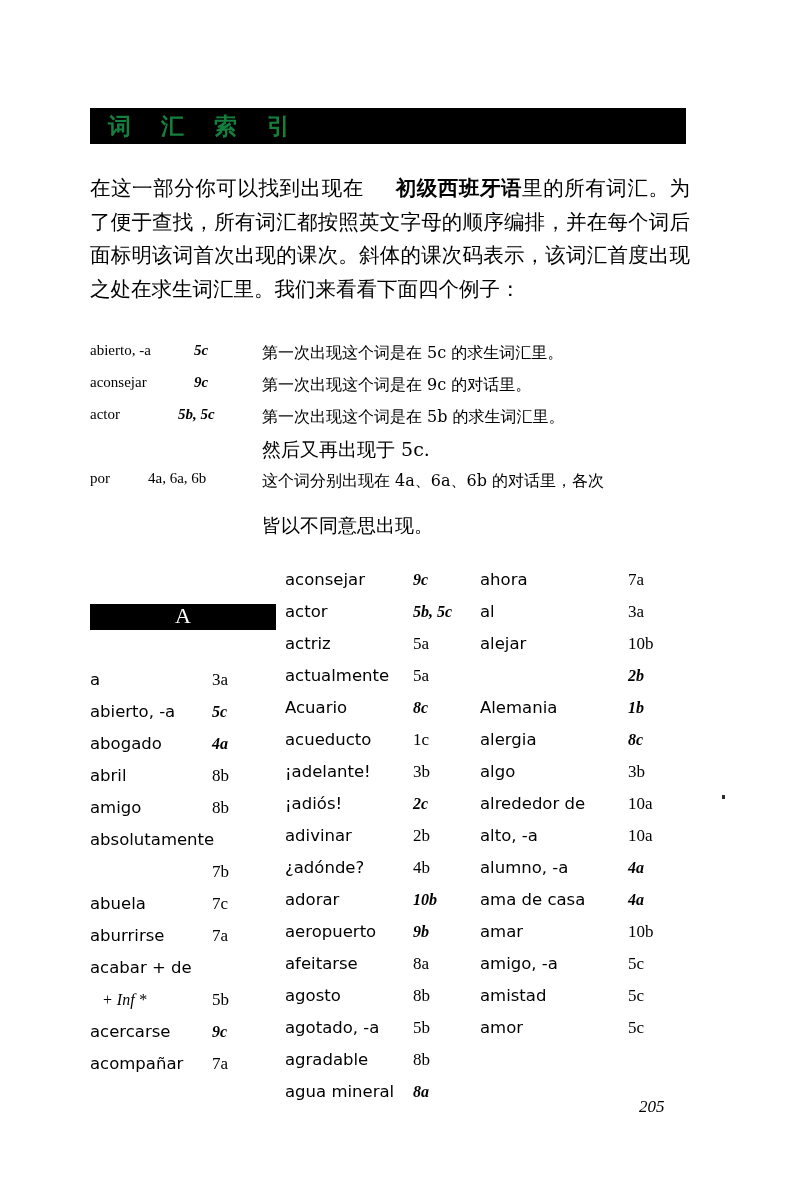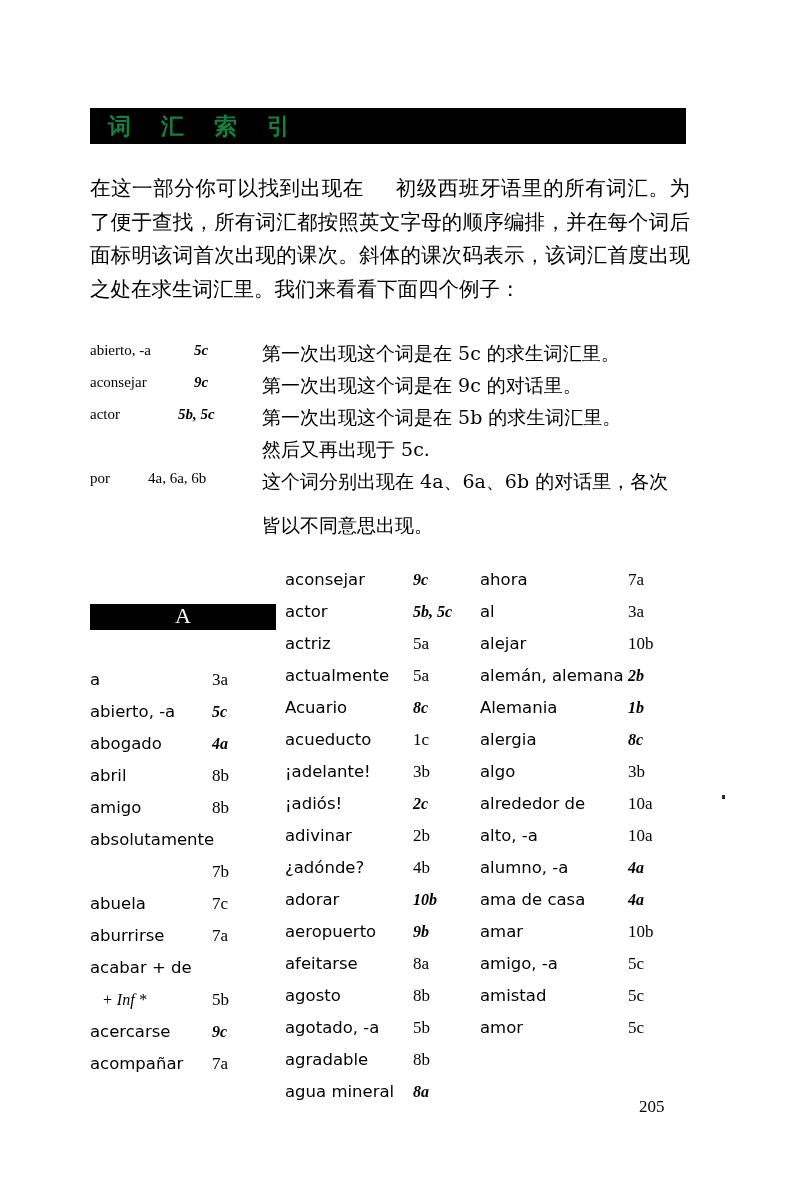--- a/index.html
+++ b/index.html
@@ -49,21 +49,21 @@
     position: absolute;
     left: 90px;
     top: 172px;
     width: 600px;
     font-family: "DejaVu Serif", "DejaVu Sans", serif;
     font-size: 20.5px;
     line-height: 33.5px;
     text-align: justify;
     letter-spacing: 0px;
   }
-  .intro b { font-weight: normal; margin-left: 32px; }
+  .intro b { font-weight: bold; margin-left: 32px; }
 
   
   .examples {
     position: absolute;
     left: 90px;
     top: 338px;
     width: 600px;
   }
   .ex-row {
     position: relative;
@@ -84,21 +84,21 @@
     font-style: italic;
     font-weight: bold;
     top: 4px;
   }
   .ex-ref.plain { font-style: normal; font-weight: normal; }
   .ex-desc {
     position: absolute;
     left: 172px;
     top: 0px;
     font-family: "DejaVu Serif", "DejaVu Sans", serif;
-    font-size: 19px;
+    font-size: 16px;
     line-height: 30px;
   }
   .ex-desc2 {
     position: absolute;
     left: 172px;
     font-family: "DejaVu Serif", "DejaVu Sans", serif;
     font-size: 19px;
     line-height: 30px;
   }
 
@@ -162,20 +162,21 @@
   #col-2 .entry .ref { left: 128px; }
   #col-3 .entry .ref { left: 148px; }
 
   
   .page-number {
     position: absolute;
     left: 639px;
     top: 1097px;
     font-family: "Liberation Serif", serif;
     font-size: 17px;
+    font-style: italic;
   }
 
   
   .speck {
     position: absolute;
     left: 722px;
     top: 795px;
     width: 3px;
     height: 4px;
     background: #2a2a2a;
@@ -353,21 +354,20 @@
       </div>
       <div class="entry">
         <span class="term">al</span>
         <span class="ref">3a</span>
       </div>
       <div class="entry">
         <span class="term">alejar</span>
         <span class="ref">10b</span>
       </div>
       <div class="entry">
-        <span class="term">alemán, alemana</span>
         <span class="ref it">2b</span>
       </div>
       <div class="entry">
         <span class="term">Alemania</span>
         <span class="ref it">1b</span>
       </div>
       <div class="entry">
         <span class="term">alergia</span>
         <span class="ref it">8c</span>
       </div>

